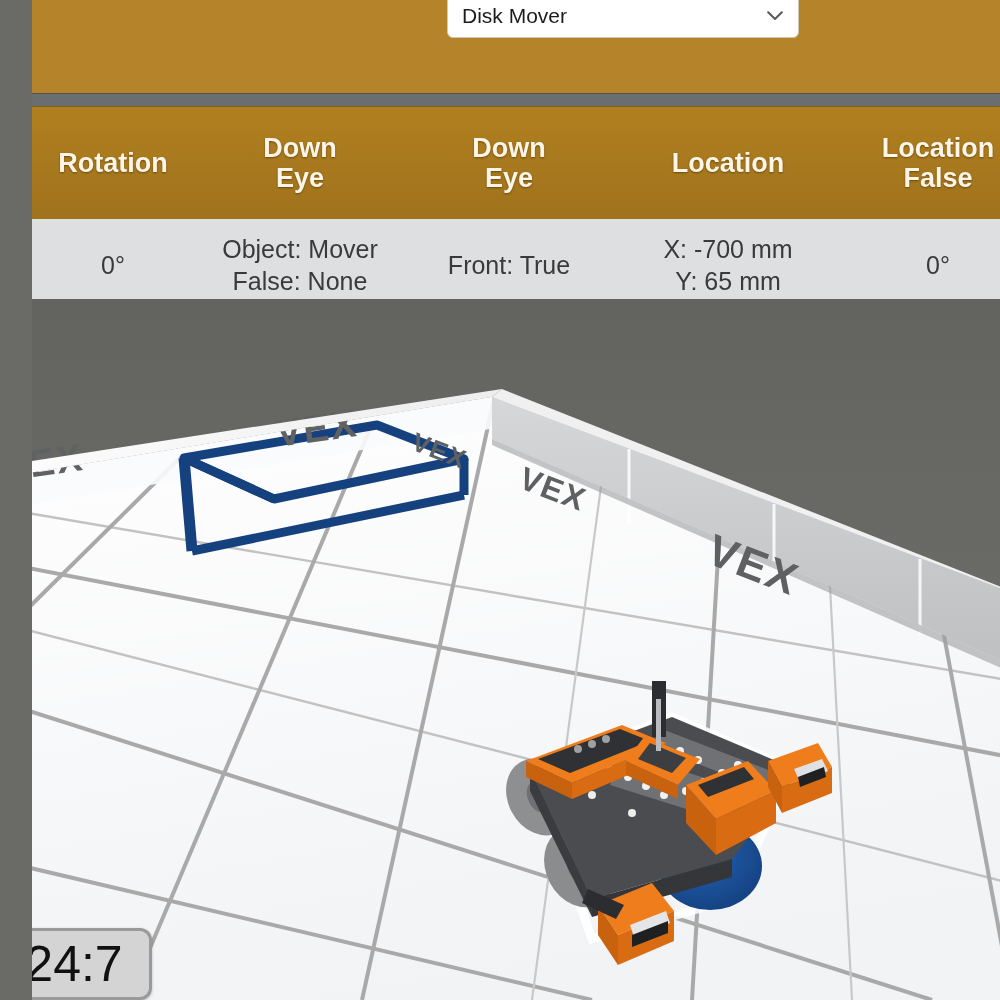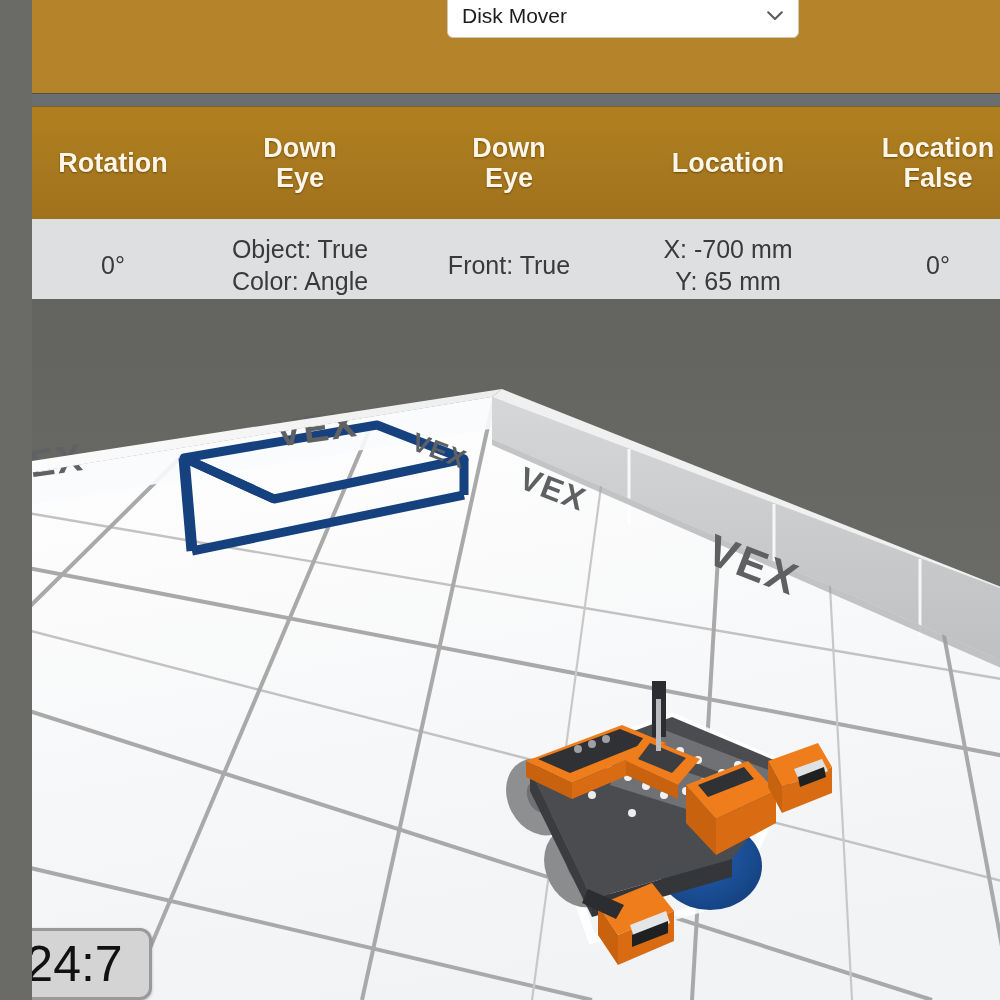--- a/index.html
+++ b/index.html
@@ -170,22 +170,22 @@
         </span>
       </div>
     </div>
 
     <div class="trow">
       <div class="td c0">
         <span class="deg">0°</span>
       </div>
       <div class="td c1">
         <span>
-          <span>Object: True</span>
-          <span class="l2">Color: Angle</span>
+          <span>Object: Mover</span>
+          <span class="l2">False: None</span>
         </span>
       </div>
       <div class="td c2">
         <span>
           <span>Front: True</span>
         </span>
       </div>
       <div class="td c3">
         <span>
           <span>X: -700 mm</span>

